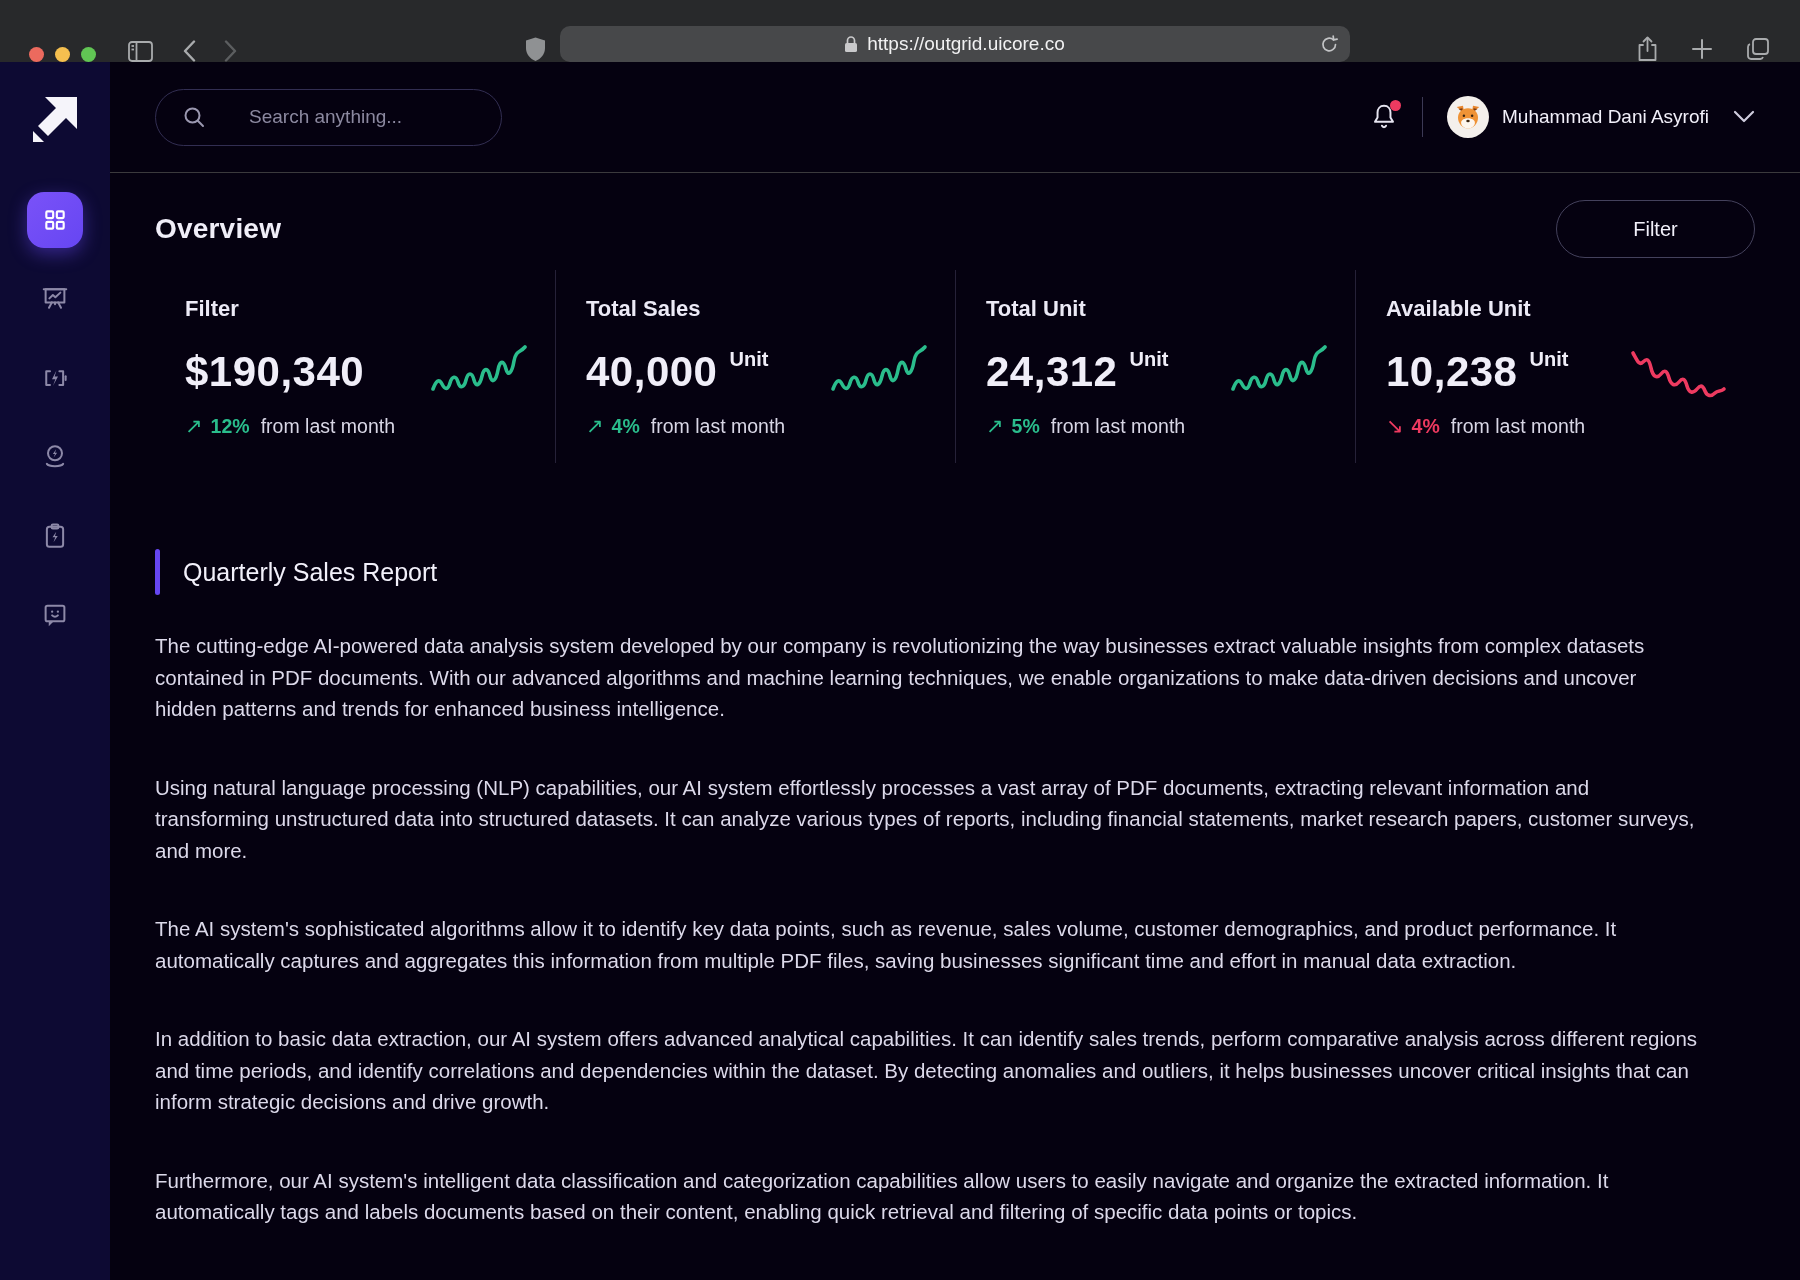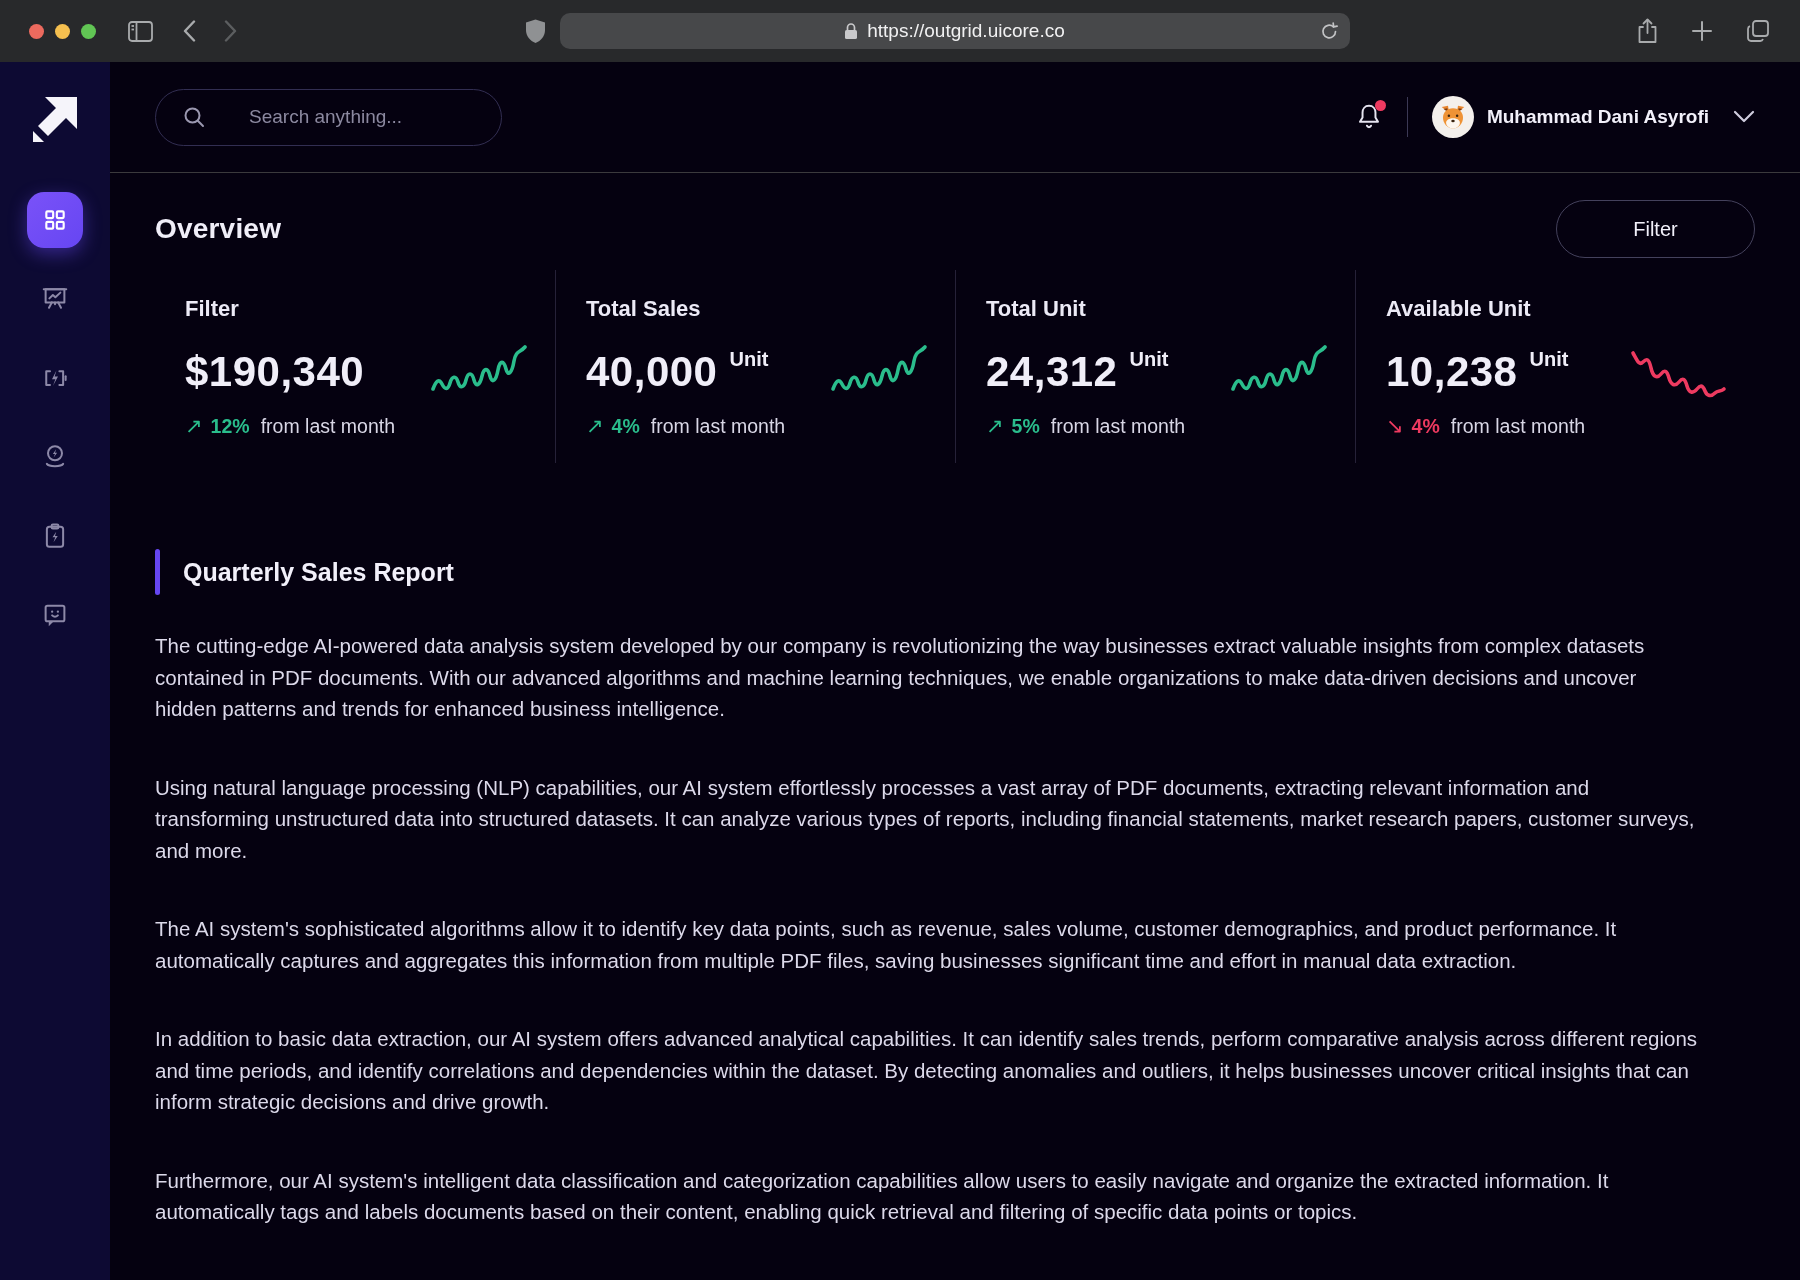--- a/index.html
+++ b/index.html
@@ -5,21 +5,21 @@
   * { margin:0; padding:0; box-sizing:border-box; }
   html,body { width:1800px; height:1280px; }
   body {
     position:relative; overflow:hidden;
     background:var(--main-bg,#050110);
     font-family:"Liberation Sans", sans-serif;
     color:#f0eef8;
   }
   
   .chrome { position:absolute; top:0; left:0; right:0; height:62px;
-    background:var(--chrome-bg,#28292b); display:flex; align-items:center; }
+    background:var(--chrome-bg,#28292b); display:flex; align-items:flex-end; }
   .traffic { display:flex; gap:11px; margin-left:29px; }
   .light { width:15px; height:15px; border-radius:50%; }
   .light.red { background:#ec6a5e; } .light.yellow { background:#f5bf4f; } .light.green { background:#61c554; }
   .chrome-icon { display:flex; align-items:center; justify-content:center; color:#a9abad; }
   .chrome-icon.dim { color:#5c5e60; }
   .toggle-ic { margin-left:32px; }
   .nav-arrows { display:flex; gap:28px; margin-left:30px; }
   .shield-ic { margin-left:auto; margin-right:14px; color:#8f9193; }
   .urlbar { width:790px; height:36px; background:#47484a; border-radius:10px;
     display:flex; align-items:center; justify-content:center; position:relative;
@@ -45,21 +45,21 @@
     display:flex; align-items:center; padding:0 20px 0 26px; background:transparent;gap:28px; }
   .search svg { flex:0 0 auto; color:#9b98b0; }
   .search input { flex:1; margin-left:15px; background:transparent; border:0; outline:none;
     color:#e8e6f2; font-size:19px; font-family:"Liberation Sans",sans-serif; }
   .search input::placeholder { color:#8c89a0; }
   .hd-right { margin-left:auto; display:flex; align-items:center; }
   .bell-wrap { position:relative; color:#e6e4f0; display:flex; cursor:pointer; }
   .bell-dot { position:absolute; top:-2px; right:-3px; width:11px; height:11px; border-radius:50%;
     background:var(--negative-red,#ee3a60); }
   .hd-divider { width:1px; height:40px; background:#3c3955; margin:0 24px; }
-  .user { display:flex; align-items:center; cursor:pointer;font-weight:bold; }
+  .user { display:flex; align-items:center; cursor:pointer; }
   .avatar { width:42px; height:42px; border-radius:50%; background:#f4f0ec; display:flex;
     align-items:center; justify-content:center; overflow:hidden; }
   .user-name { margin-left:13px; font-size:19px; color:#f2f0fa; }
   .user-caret { margin-left:24px; color:#cfccdd; display:flex; }
   
   .content { flex:1; padding:27px 45px 0; overflow:hidden; }
   .overview-row { height:58px; display:flex; align-items:center; }
   .page-title { font-size:28px; font-weight:700; letter-spacing:.2px; }
   .filter-btn { margin-left:auto; width:199px; height:58px; border-radius:29px;
     border:1px solid #44415c; background:transparent; color:#f2f0fa; font-size:20px;
@@ -77,21 +77,21 @@
   .trend-pct { font-weight:600; }
   .up .trend-arrow, .up .trend-pct { color:var(--positive-green,#2abd8c); }
   .down .trend-arrow, .down .trend-pct { color:var(--negative-red,#ee3a60); }
   .spark { position:absolute; top:70px; right:26px; }
   .up .spark { color:var(--positive-green,#2abd8c); }
   .down .spark { color:var(--negative-red,#ee3a60); }
   
   .report { margin-top:85px; }
   .report-head { display:flex; align-items:center; height:48px; }
   .report-bar { width:5px; height:46px; border-radius:3px; background:var(--accent-purple,#6646f2); }
-  .report-title { margin-left:23px; font-size:25px; font-weight:700; color:#f2f0fa; }
+  .report-title { margin-left:23px; font-size:25px; font-weight:400; color:#f2f0fa; }
   .report-body { margin-top:34px; }
   .report-body p { max-width:1545px; font-size:20.5px; line-height:31.5px; color:#dcd9ea;
     margin-bottom:47px; }
   svg { display:block; }
 </style>
 </head>
 <body>
 
 <div class="chrome">
   <div class="traffic">

